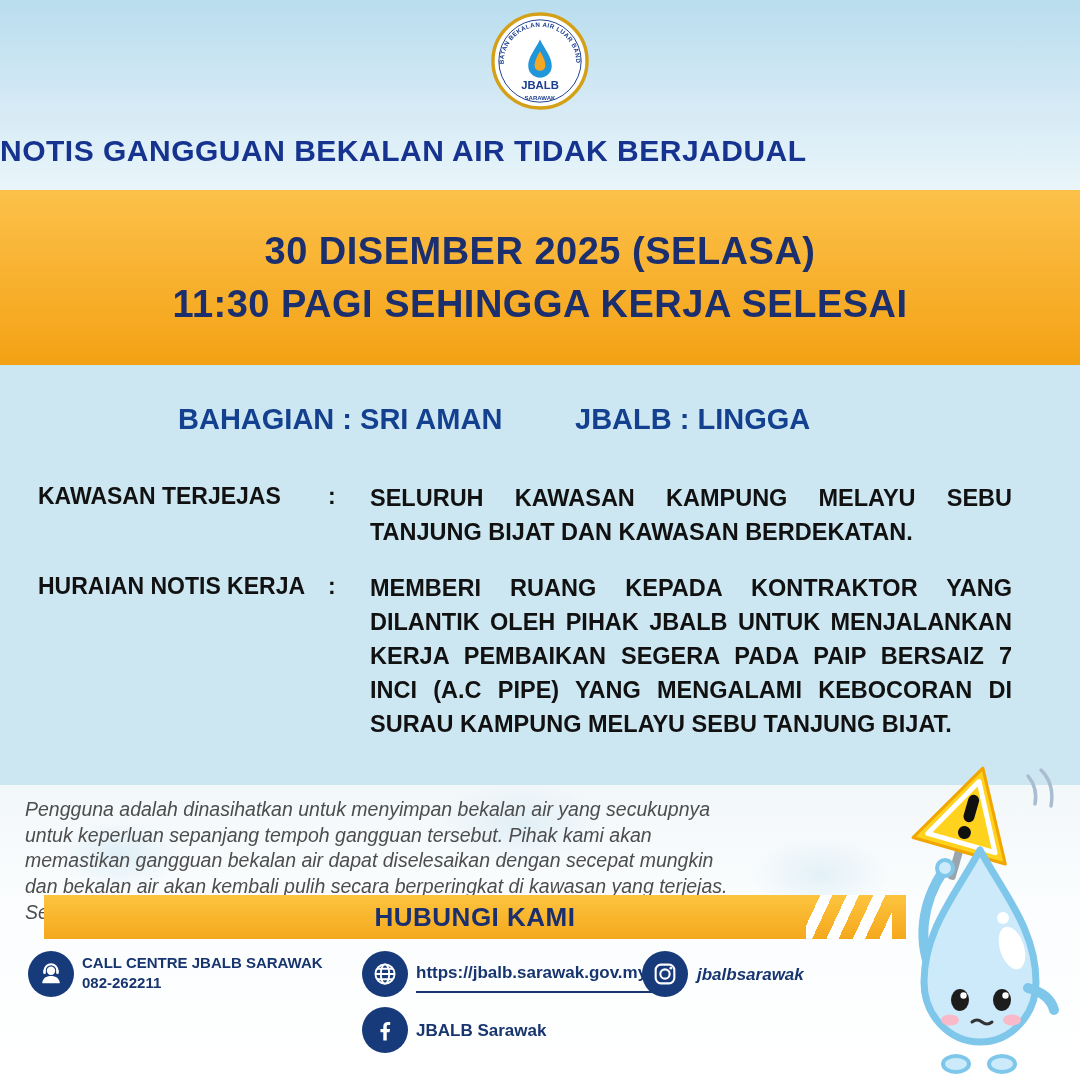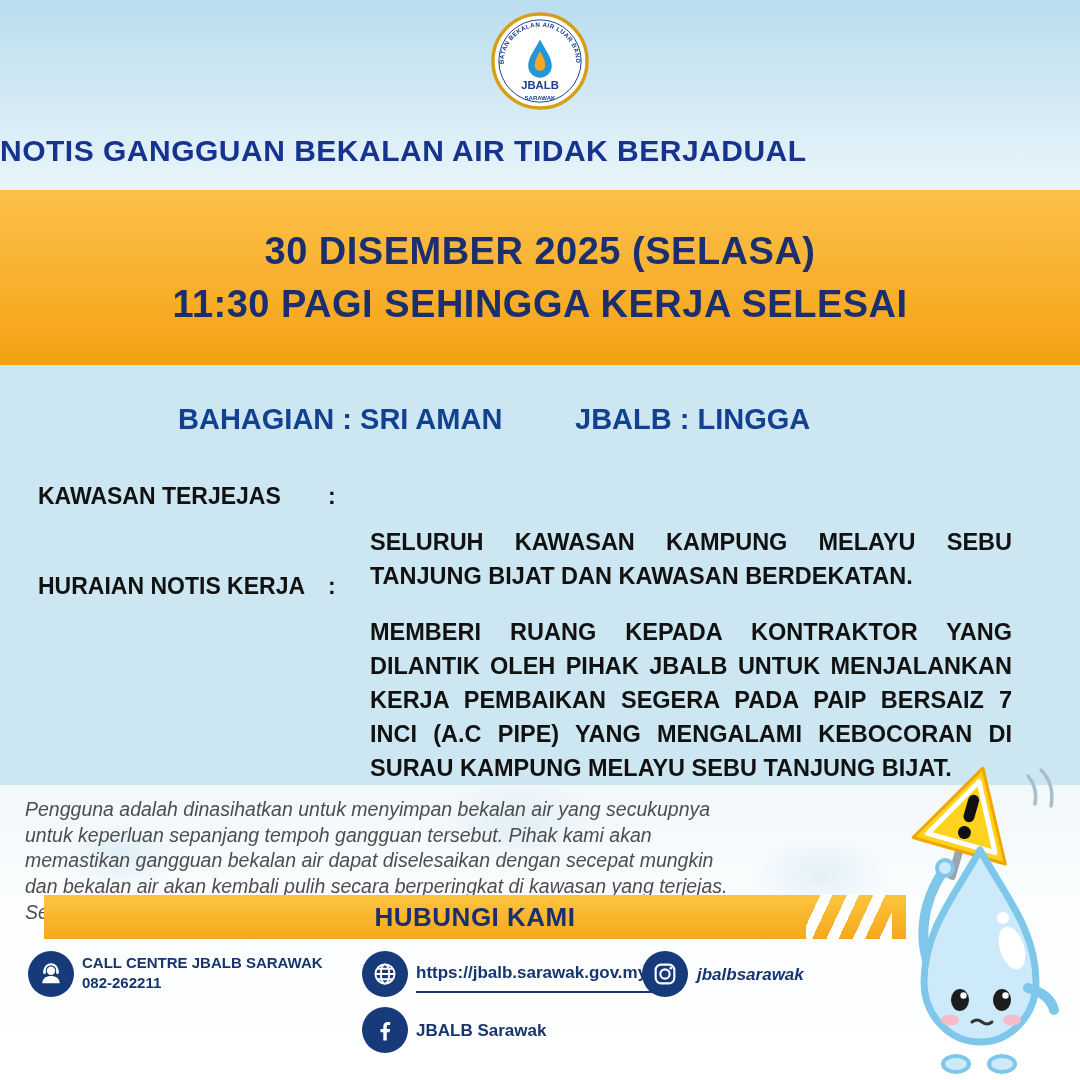--- a/index.html
+++ b/index.html
@@ -35,21 +35,21 @@
   }
   .region-row { position:absolute; top:38px; left:0; width:100%; height:40px; }
   .bahagian { position:absolute; left:170px; font-size:29px; font-weight:bold; color:#14418f;margin-left:8px; }
   .daerah   { position:absolute; left:575px; font-size:29px; font-weight:bold; color:#14418f; }
 
   .info-row { position:absolute; left:38px; width:1004px; display:grid; grid-template-columns:290px 42px 1fr; }
   .info-row.kawasan { top:116px; }
   .info-row.huraian { top:206px; }
   .info-label { font-size:23px; font-weight:bold; color:#111; padding-top:2px; }
   .info-colon { font-size:23px; font-weight:bold; color:#111; padding-top:2px; }
-  .info-text  { font-size:23.5px; font-weight:bold; color:#111; text-align:justify; line-height:1.45; padding-right:30px;margin-top:44px; }
+  .info-text  { font-size:23.5px; font-weight:bold; color:#111; text-align:justify; line-height:1.45; padding-right:30px; }
 
   
   .bottom {
     position:absolute; top:785px; left:0; width:1080px; height:295px;
     background:
       radial-gradient(90px 50px at 120px 70px, rgba(176,216,236,.35), rgba(176,216,236,0) 70%),
       radial-gradient(120px 60px at 520px 40px, rgba(176,216,236,.30), rgba(176,216,236,0) 70%),
       radial-gradient(100px 55px at 820px 90px, rgba(176,216,236,.30), rgba(176,216,236,0) 70%),
       linear-gradient(180deg,#f2f7f9 0%,#fbfdfe 40%,#ffffff 100%);
   }

